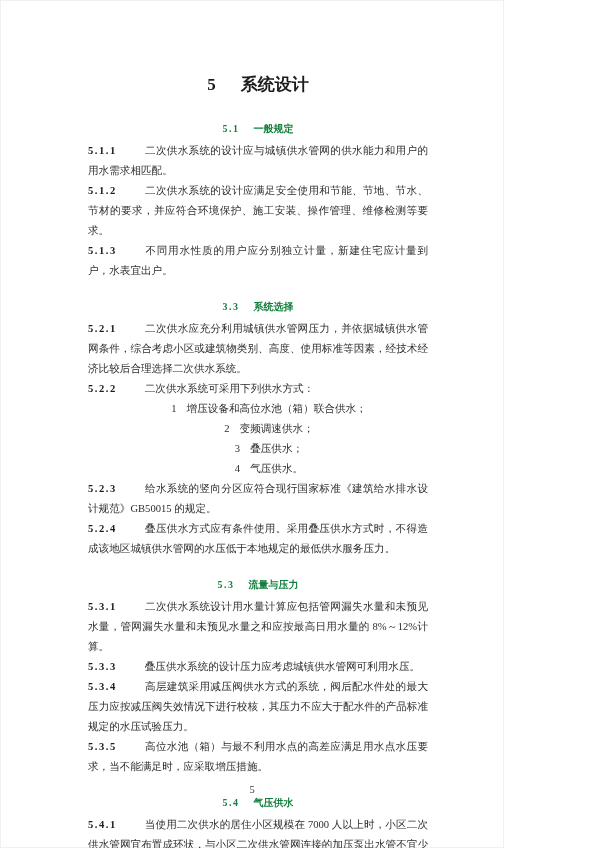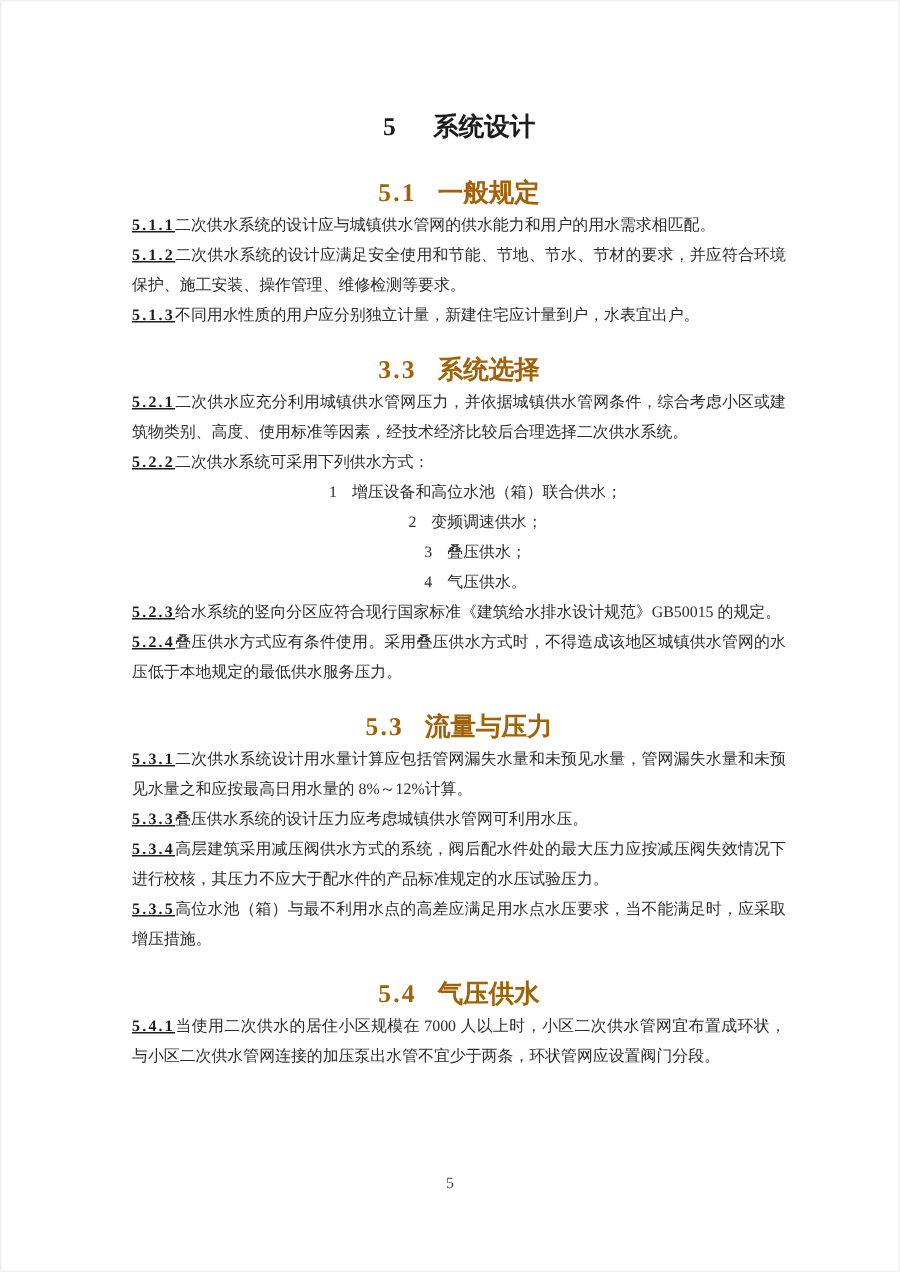--- a/index.html
+++ b/index.html
@@ -2,21 +2,21 @@
 <html lang="zh"><head>
 <meta charset="utf-8">
 <style>
   html, body {
     margin: 0;
     padding: 0;
     background: #ffffff;
   }
   .page {
     position: relative;
-    width: 600px;
+    width: 504px;
     height: 848px;
     box-sizing: border-box;
     background: #ffffff;
     box-shadow: inset 0 0 0 1px #f0f0f0;
     padding: 73px 76px 12px 88px;
     font-family: "Liberation Serif", "DejaVu Serif", serif;
     color: #2d2d2d;
     overflow: hidden;
   }
   .chapter-title {
@@ -25,24 +25,24 @@
     font-weight: 700;
     color: #1c1c1c;
     text-align: center;
     margin: 0;
   }
   .chapter-title .chapter-num {
     margin-right: 24px;
     letter-spacing: 1px;
   }
   .section-heading {
-    font-size: 17px;
+    font-size: 10px;
     line-height: 20px;
     font-weight: 700;
-    color: #a16207;
+    color: #15803d;
     text-align: center;
     margin: 16px 0 2px 0;
   }
   .section:first-child .section-heading {
     margin-top: 22px;
   }
   .section-heading .sec-num {
     margin-right: 14px;
     letter-spacing: 1.5px;
   }
@@ -50,22 +50,21 @@
     font-size: 10.6px;
     line-height: 20px;
     margin: 0;
     text-align: justify;
     text-justify: inter-ideograph;
   }
   .clause-num {
     font-weight: 700;
     color: #1c1c1c;
     letter-spacing: 1.5px;
-    margin-right: 0;
-    text-decoration: underline;
+    margin-right: 28px;
   }
   ol.mode-list {
     list-style: none;
     margin: 0;
     padding: 0 0 0 22px;
     text-align: center;
   }
   ol.mode-list li {
     font-size: 10.6px;
     line-height: 20px;

